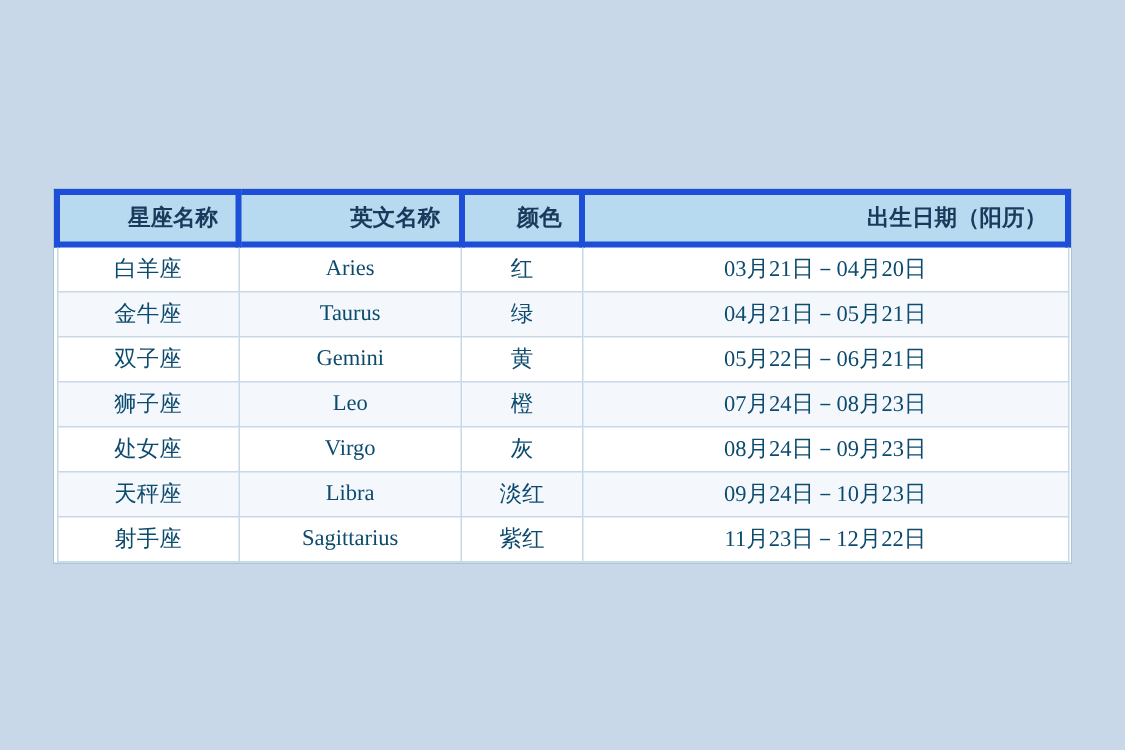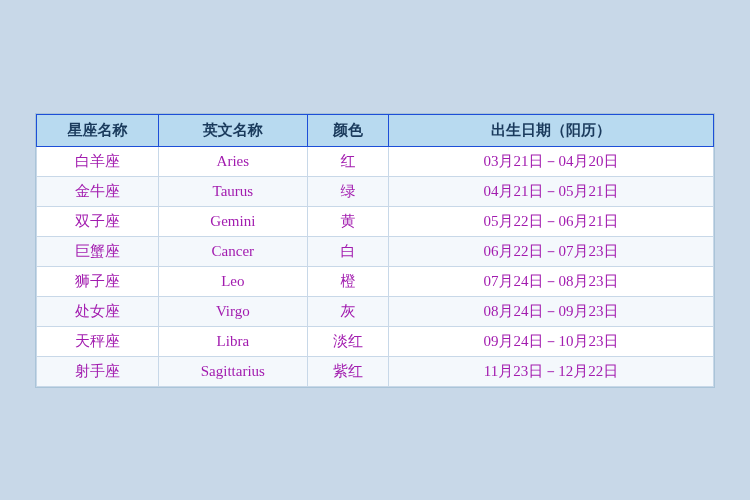--- a/index.html
+++ b/index.html
@@ -17,31 +17,31 @@
       background: #fff;
       border: 1px solid #aac4d8;
       width: 680px;
     }
     table {
       width: 100%;
       border-collapse: collapse;
     }
     thead tr th {
       background-color: #b8daf0;
-      border: 1px solid #1d4ed8;
+      border: 4px solid #1d4ed8;
       padding: 6px 12px;
-      text-align: center;
+      text-align: right;
       font-weight: bold;
       color: #1a3a5c;
     }
     tbody tr td {
       border: 1px solid #c8d8e8;
       padding: 5px 10px;
       text-align: center;
-      color: #a21caf;
+      color: #0c4a6e;
       background-color: #fff;
     }
     tbody tr:nth-child(even) td {
       background-color: #f4f8fc;
     }
     .col-zh { width: 18%; }
     .col-en { width: 22%; }
     .col-color { width: 12%; font-family: Liberation Serif, serif; }
     .col-date { width: 48%; }
   </style>
@@ -71,26 +71,20 @@
           <td>绿</td>
           <td>04月21日－05月21日</td>
         </tr>
         <tr>
           <td>双子座</td>
           <td>Gemini</td>
           <td>黄</td>
           <td>05月22日－06月21日</td>
         </tr>
         <tr>
-          <td>巨蟹座</td>
-          <td>Cancer</td>
-          <td>白</td>
-          <td>06月22日－07月23日</td>
-        </tr>
-        <tr>
           <td>狮子座</td>
           <td>Leo</td>
           <td>橙</td>
           <td>07月24日－08月23日</td>
         </tr>
         <tr>
           <td>处女座</td>
           <td>Virgo</td>
           <td>灰</td>
           <td>08月24日－09月23日</td>

